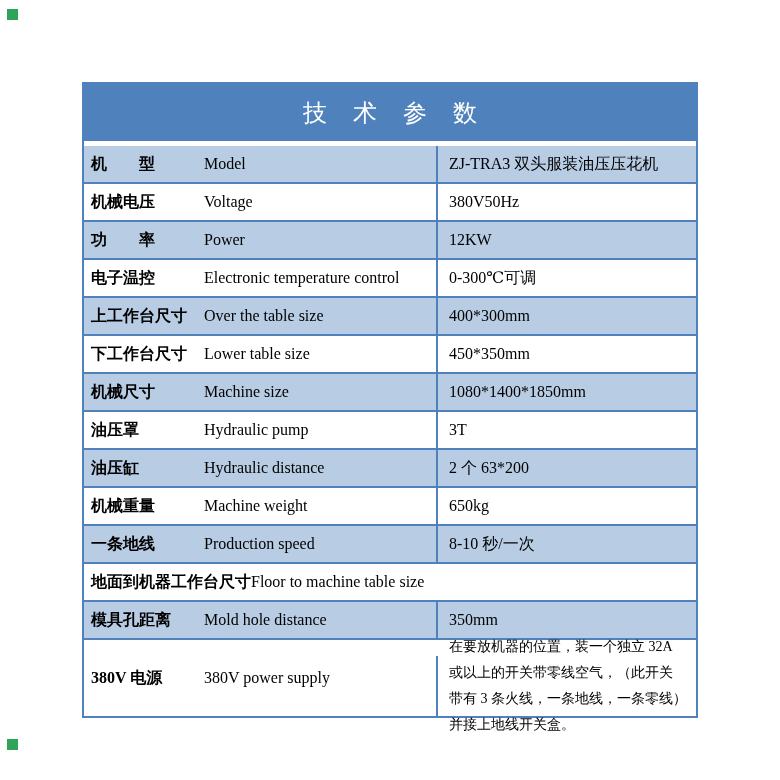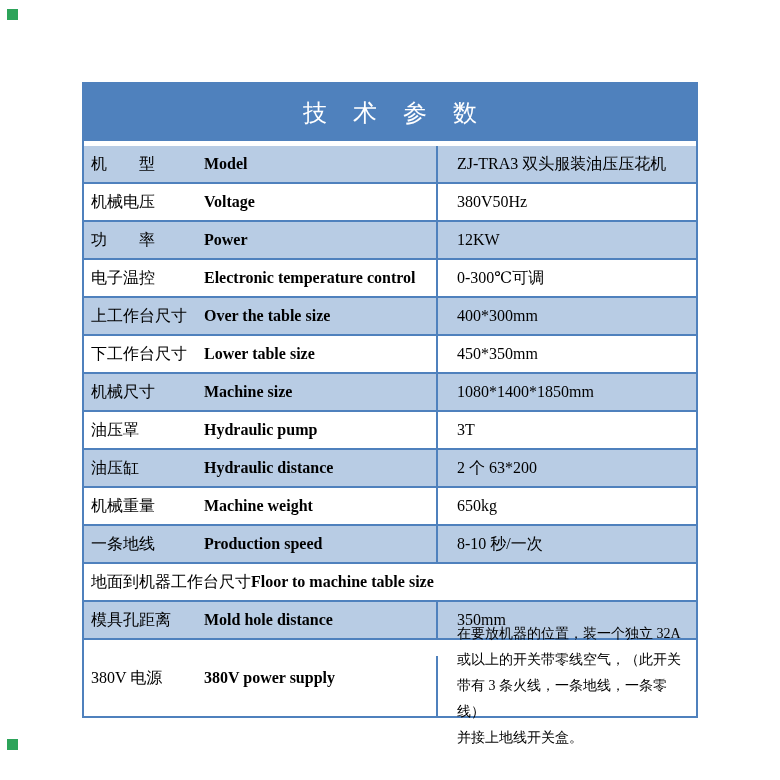--- a/index.html
+++ b/index.html
@@ -71,33 +71,33 @@
     box-sizing: border-box;
     display: flex;
     align-items: center;
     padding-left: 7px;
     font-size: 16px;
     white-space: nowrap;
   }
   .cn {
     display: inline-block;
     min-width: 113px;
+    font-weight: bold;
   }
   .en {
     display: inline-block;
-    font-weight: bold;
   }
 
   .value {
     flex: 1;
     box-sizing: border-box;
     border-left: 2px solid var(--border, #4f81bd);
     display: flex;
     align-items: center;
-    padding-left: 19px;
+    padding-left: 11px;
     padding-right: 4px;
     font-size: 16px;
   }
   .row.tall .value {
     font-size: 14px;
     line-height: 26px;
     white-space: pre-line;
     padding-top: 1px;
     padding-bottom: 1px;
     margin-top: 16px;

